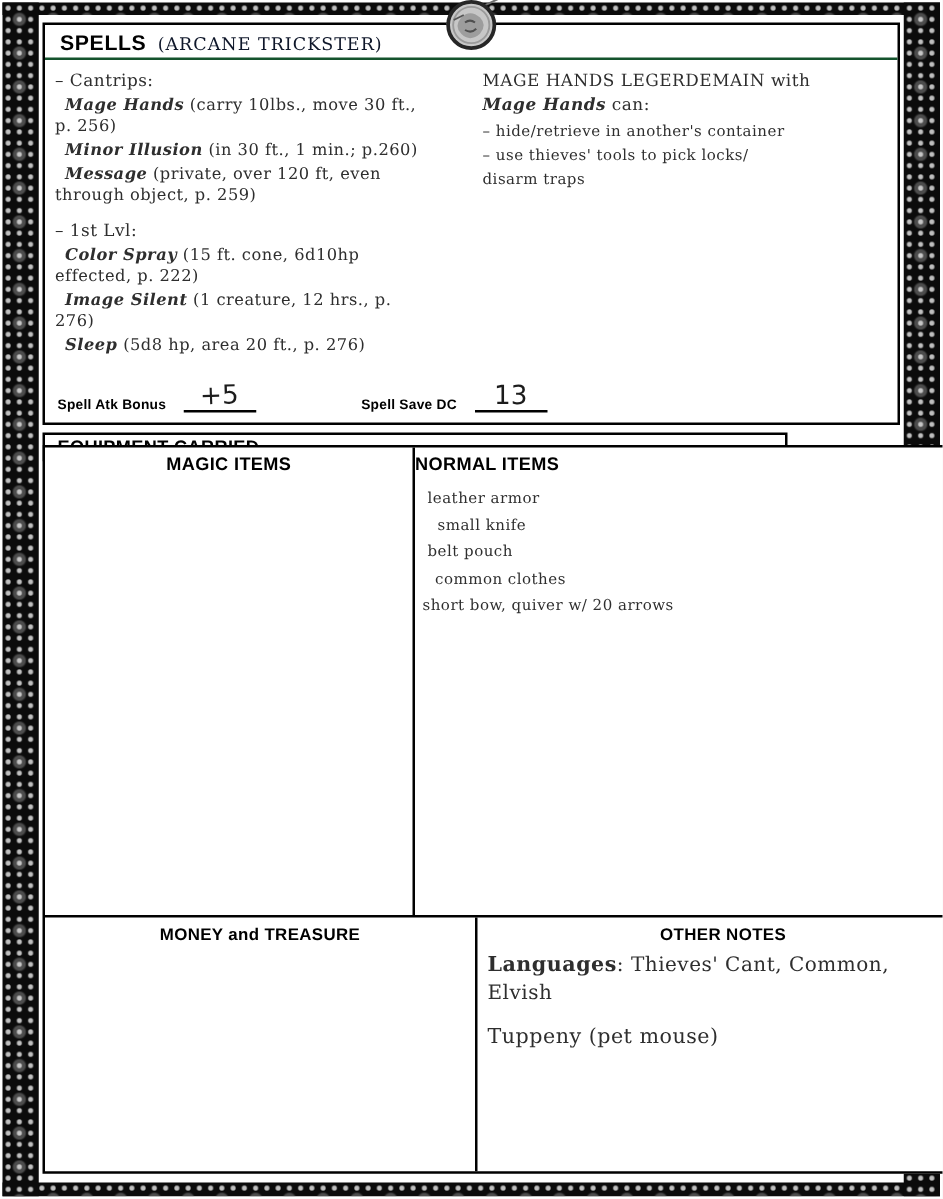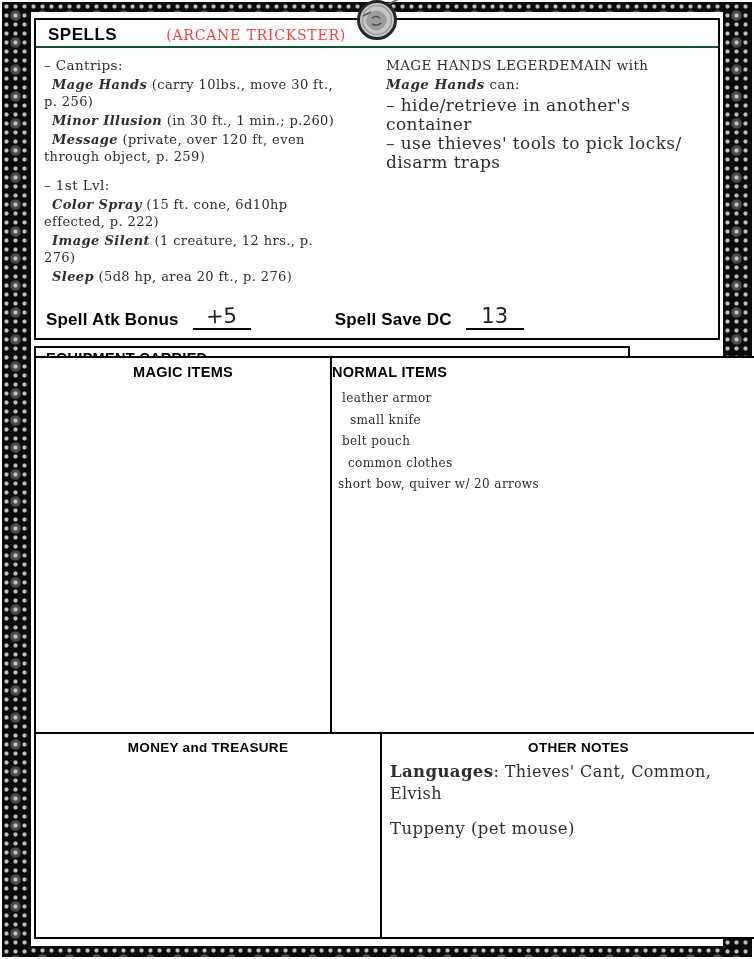--- a/index.html
+++ b/index.html
@@ -29,36 +29,36 @@
   
   .spells-box {
     position:absolute; left:34px; top:18px; width:686px; height:322px;
     border:2.5px solid #000; background:#fff;
   }
   .spells-header {
     height:28px; border-bottom:2px solid #14532d;
     display:flex; align-items:baseline; gap:9px; padding:5px 0 0 12px;
   }
   .spells-title { font-size:17px; letter-spacing:.5px; }
-  .spells-subtitle { font-size:14px; color:#ef4444; letter-spacing:.8px;margin-left:40px; }
+  .spells-subtitle { font-size:14px; color:#0f172a; letter-spacing:.8px; }
   .spells-cols { display:flex; padding:8px 10px 0 8px; }
   .col-left  { width:302px; }
   .col-right { flex:1; padding-left:40px; }
   .spell-line { font-size:13px; line-height:17px; text-indent:8px; margin-bottom:2px; }
   .spell-head { font-size:13.5px; line-height:18px; margin-bottom:2px; }
   .lvl1-gap { margin-top:11px; }
   .spell-name { font-weight:bold; font-style:italic; }
   .leger-intro { font-size:13.5px; line-height:19px; margin-bottom:2px; }
-  .leger-line  { font-size:17px; line-height:19px; }
+  .leger-line  { font-size:12px; line-height:19px; }
 
   .atk-row {
     position:absolute; left:10px; right:14px; bottom:8px;
     display:flex; align-items:flex-end;
   }
-  .atk-label { font-size:17px; letter-spacing:.2px; }
+  .atk-label { font-size:11px; letter-spacing:.2px; }
   .blank-val {
     display:inline-block; min-width:58px; text-align:center;
     border-bottom:2.5px solid #000; font-size:21px; line-height:22px;
     margin:0 6px 0 14px; padding:0 4px 1px 4px;
   }
   .tilt { transform:rotate(-2deg); display:inline-block; }
   .dc-label { margin-left:78px; }
 
   
   .equip-bar {

